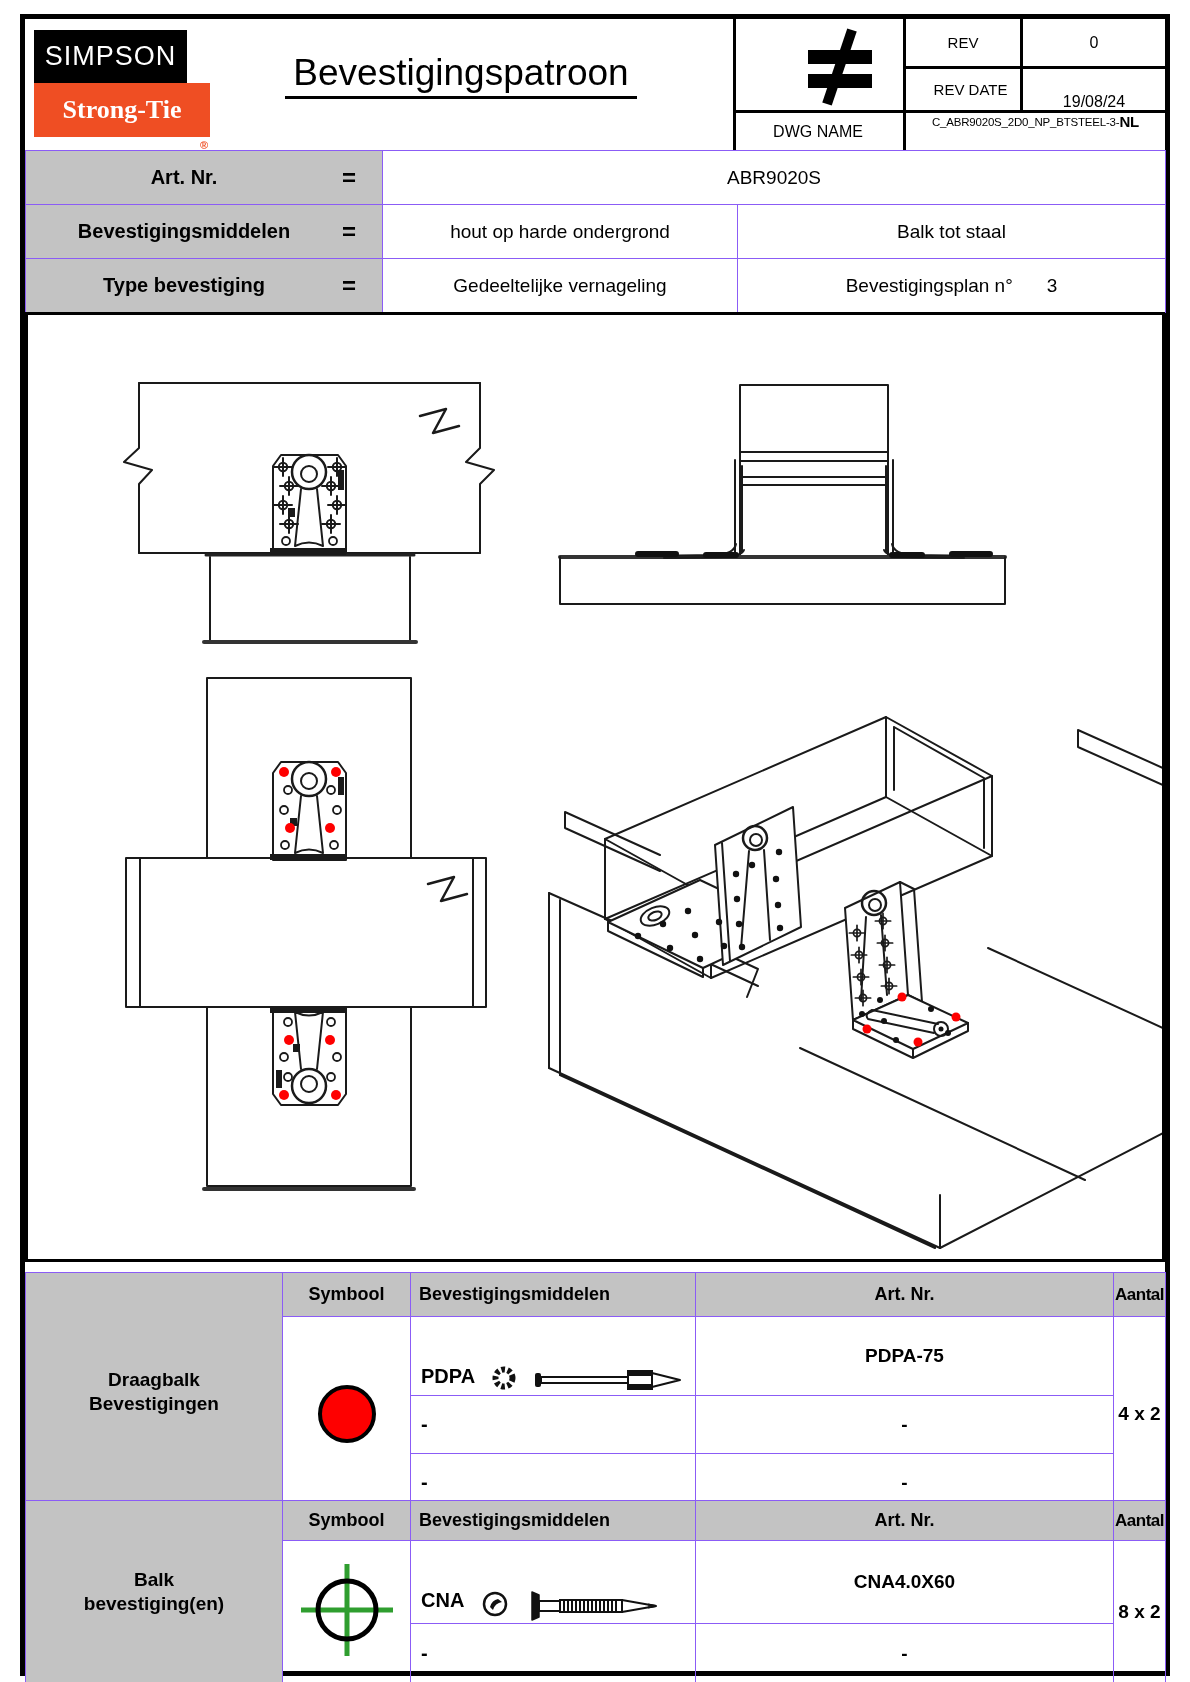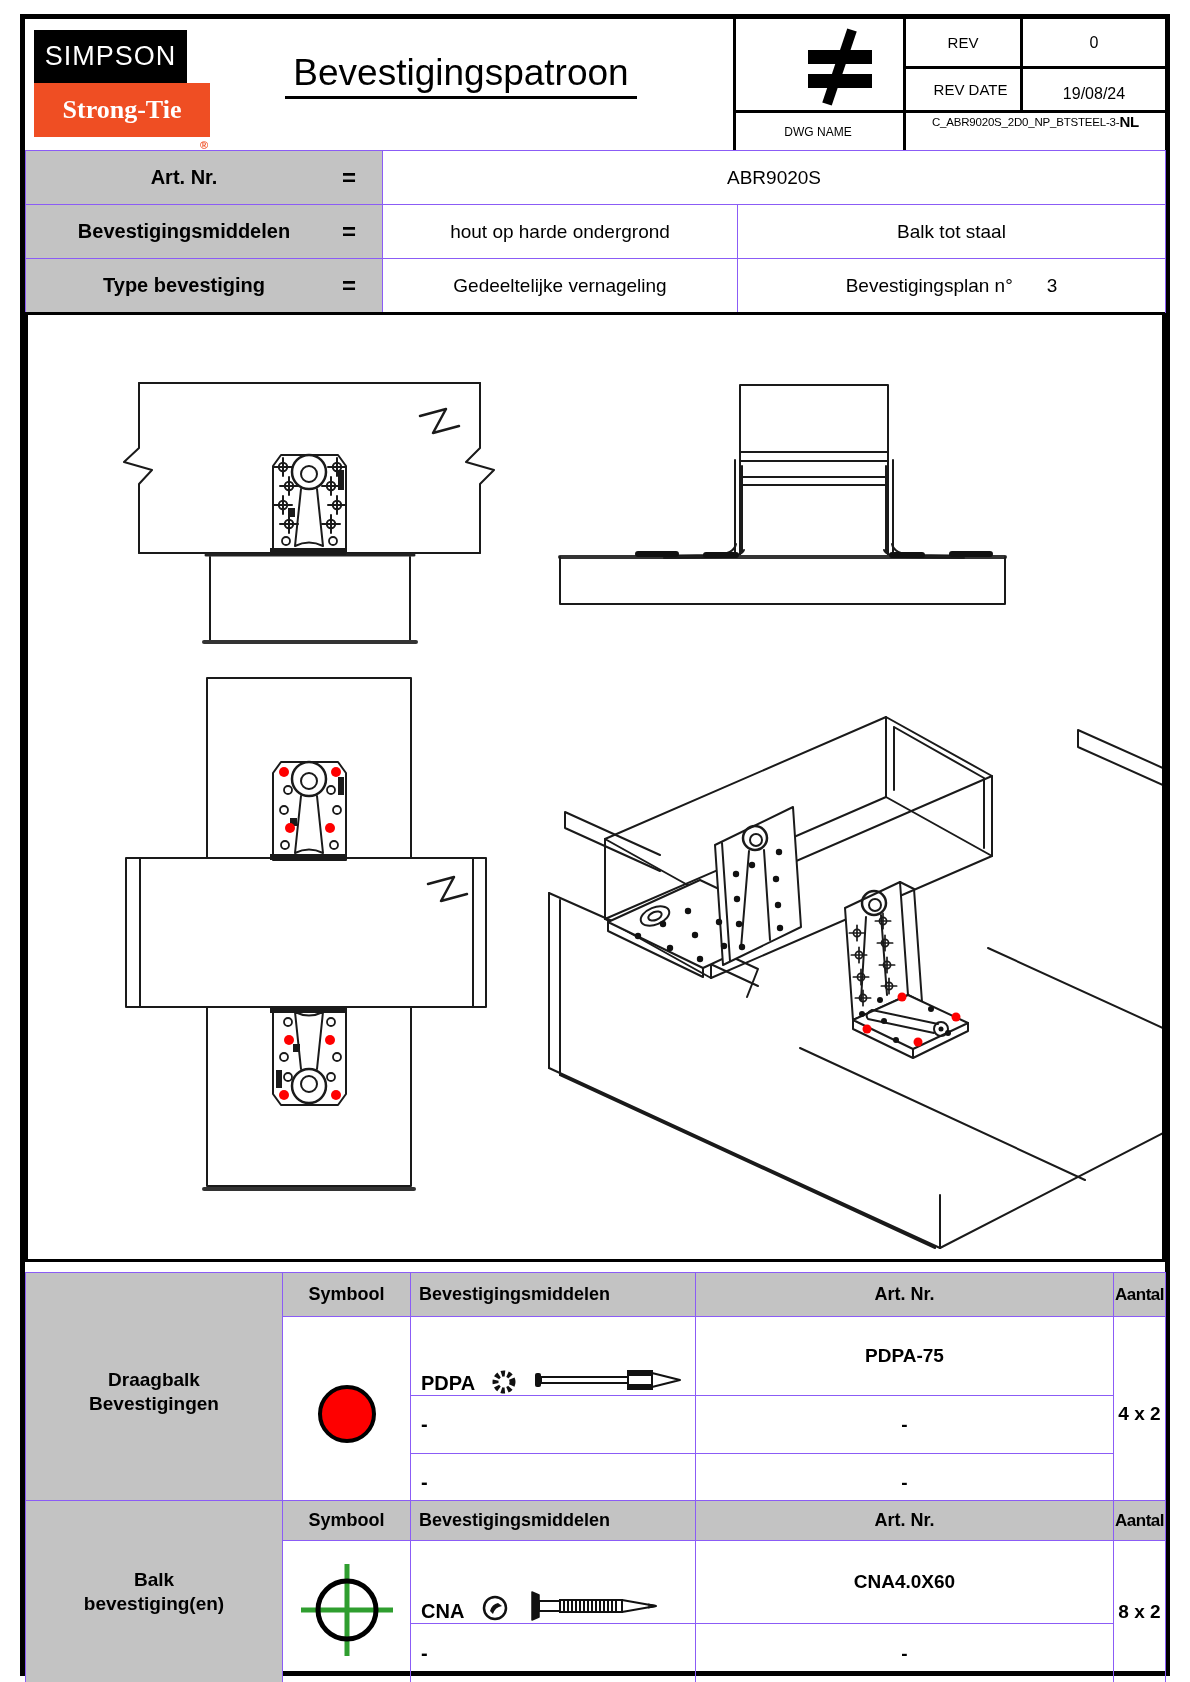--- a/index.html
+++ b/index.html
@@ -41,21 +41,21 @@
   .ln .dark{fill:#1a1a1a;stroke:none;}
   .ln .fw{fill:#fff;}
   .ln .hole{fill:#fff;stroke-width:1.8;}
   .ln .reddot{fill:var(--red);stroke:none;}
   .ln .dot{fill:#111;stroke:none;}
   
   .legend{left:25px;width:1140px;}
   .legend th{background:var(--gray);font-size:18px;}
   .legend .glabel{background:var(--gray);font-weight:bold;font-size:19px;text-align:center;line-height:1.25;}
   .legend .mid{text-align:left;padding-left:10px;font-weight:bold;font-size:20px;}
-  .legend .mid .row{display:flex;align-items:flex-end;gap:16px;margin-top:48px;}
+  .legend .mid .row{display:flex;align-items:flex-start;gap:16px;margin-top:48px;}
   .legend .art{text-align:center;font-weight:bold;font-size:19px;}
   .legend .qty{text-align:center;font-weight:bold;font-size:19px;}
   .legend th.aantal{font-size:17px;letter-spacing:-0.5px;}
   .legend th.midh{text-align:left;padding-left:8px;}
   .legend .sym{text-align:center;}
   .t1 tr:nth-child(1){height:44px;} .t1 tr:nth-child(n+2){height:58px;}
   .t2 tr:nth-child(1){height:40px;} .t2 tr:nth-child(n+2){height:60px;}
   .red-dot{width:50px;height:50px;border-radius:50%;background:var(--red);border:4px solid #000;margin:0 auto;}
 </style>
 </head>
@@ -88,24 +88,24 @@
 
 <div class="abs hcell" style="left:906px;top:19px;width:114px;height:47px">
     <span>REV</span>
   </div>
 <div class="abs hcell hval" style="left:1023px;top:19px;width:142px;height:47px">
     <span>0</span>
   </div>
 <div class="abs hcell" style="left:906px;top:69px;width:129px;height:41px">
     <span>REV DATE</span>
   </div>
-<div class="abs hcell hval" style="left:1023px;top:69px;width:142px;height:50px">
+<div class="abs hcell hval" style="left:1023px;top:77px;width:142px;height:50px">
     <span>19/08/24</span>
   </div>
-<div class="abs hcell" style="left:733px;top:113px;width:170px;height:37px;font-size:12px">
+<div class="abs hcell" style="left:733px;top:113px;width:170px;height:37px;font-size:16px">
     <span>DWG NAME</span>
   </div>
 <div class="abs hcell" id="dwg-value" style="left:906px;top:103px;width:259px;height:37px">
   <span>C_ABR9020S_2D0_NP_BTSTEEL-3-</span>
     <b>NL</b>
 </div>
 
 <table id="spec" class="abs">
   <colgroup>
       <col style="width:357px">

